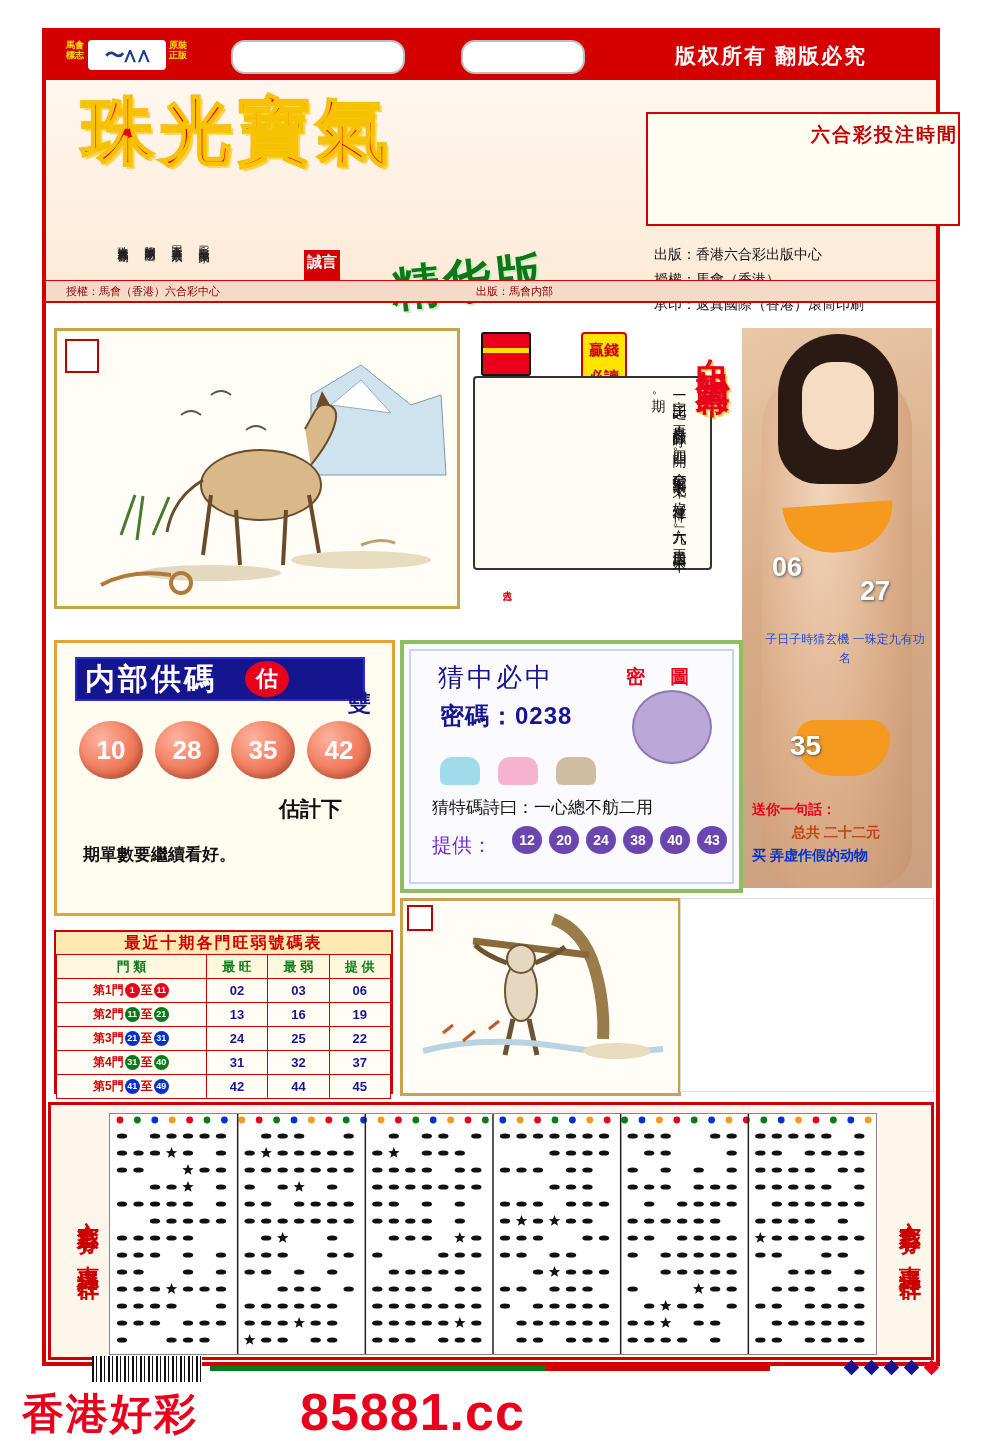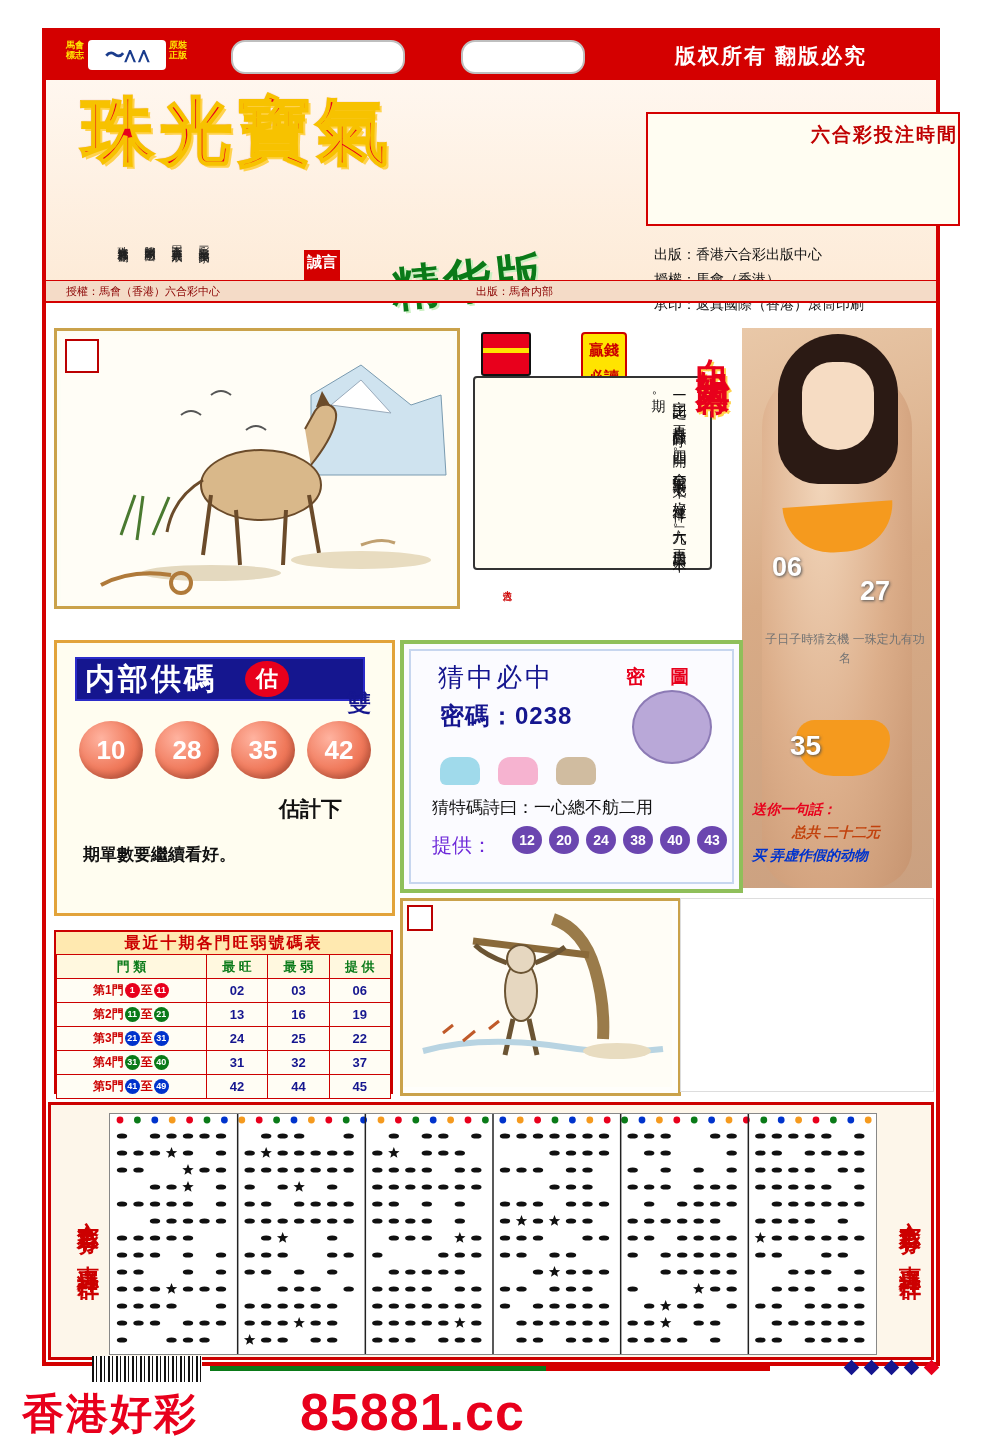--- a/index.html
+++ b/index.html
@@ -185,24 +185,24 @@
   }
   .photo .bikini-bot{
     position:absolute;left:54px;top:392px;width:94px;height:56px;
     background:#f59a1e;border-radius:20px 20px 40px 40px;
   }
   .num-06{position:absolute;left:772px;top:552px;font-size:27px;color:#fff;font-weight:bold;text-shadow:1px 1px 3px #555;}
   .num-27{position:absolute;left:860px;top:552px;font-size:27px;color:#fff;font-weight:bold;text-shadow:1px 1px 3px #555;margin-top:24px;}
   .num-35{position:absolute;left:790px;top:730px;font-size:28px;color:#fff;font-weight:bold;text-shadow:1px 1px 3px #555;}
   .poem-right{
     position:absolute;left:760px;top:630px;width:170px;
-    font-size:12px;color:#737373;line-height:19px;text-align:center;
+    font-size:12px;color:#1d4ed8;line-height:19px;text-align:center;
   }
   .right-notes{
-    position:absolute;left:752px;top:798px;width:180px;font-size:14px;line-height:23px;font-style:italic;
+    position:absolute;left:752px;top:798px;width:180px;font-size:14px;line-height:23px;
   }
   .right-notes .red{color:#e8001c;font-weight:bold;}
   .right-notes .blk{color:#c2410c;font-weight:bold;margin-left:40px;}
   .right-notes .blue{color:#0033cc;font-weight:bold;}
 
   
   .inner-box{
     position:absolute;left:54px;top:640px;width:335px;height:270px;
     border:3px solid #e2a33a;background:#fffdf0;
   }

